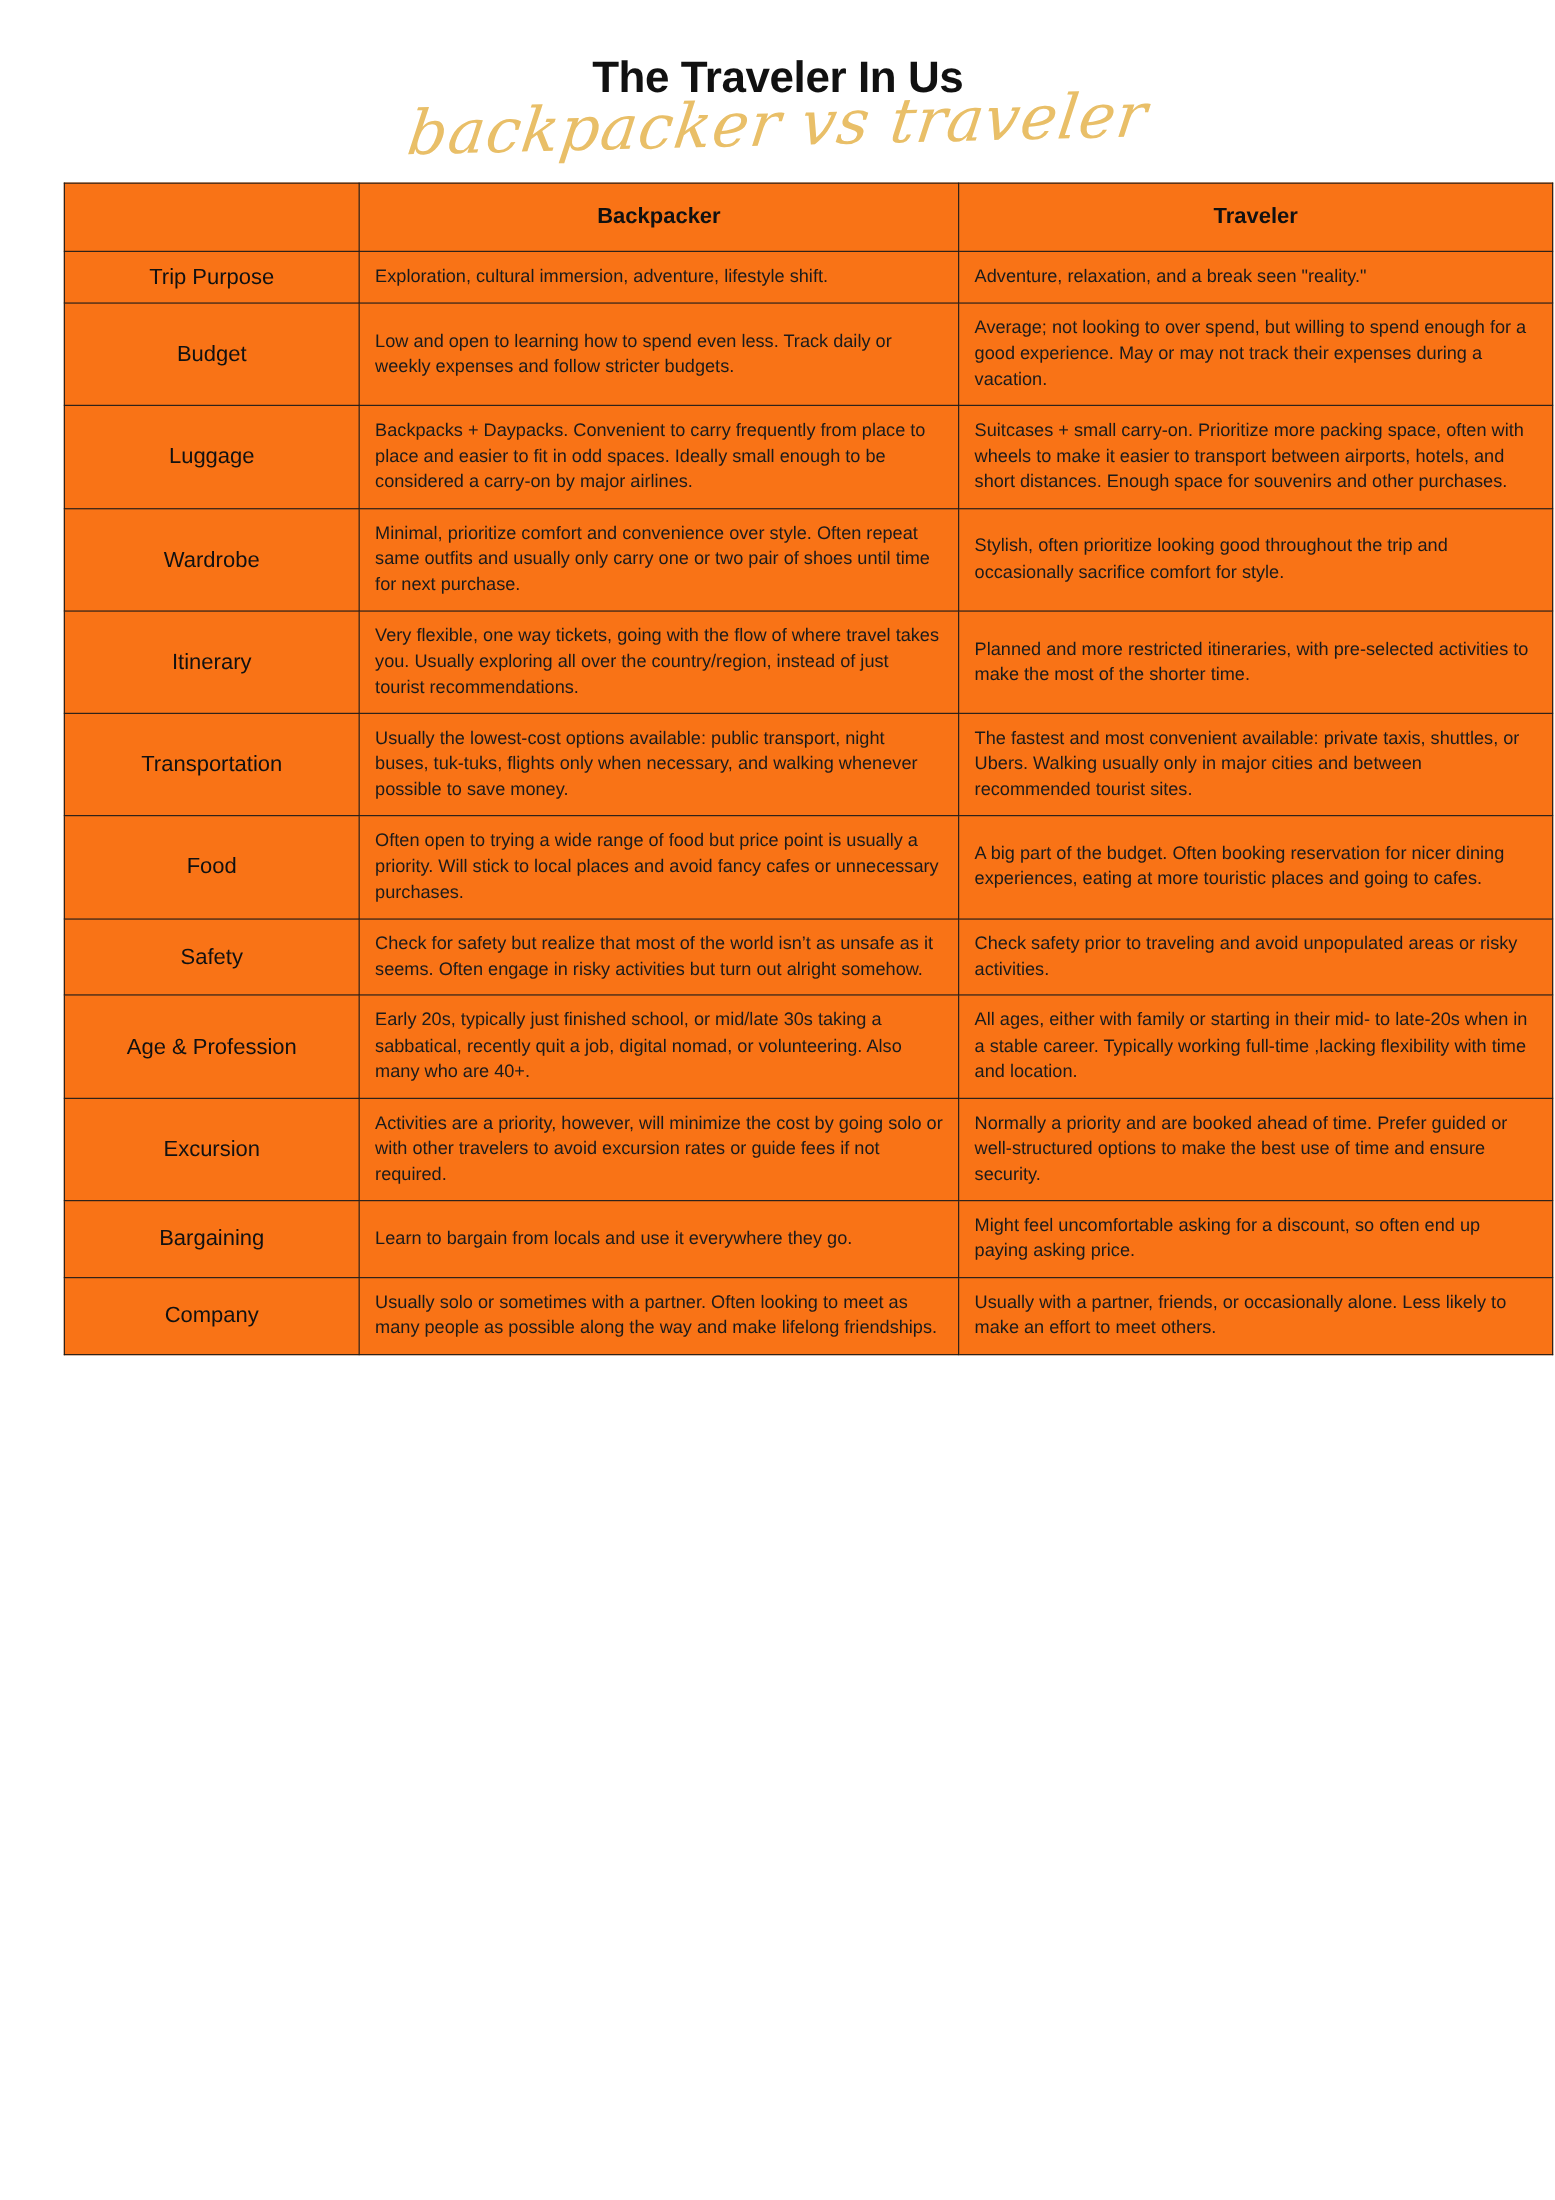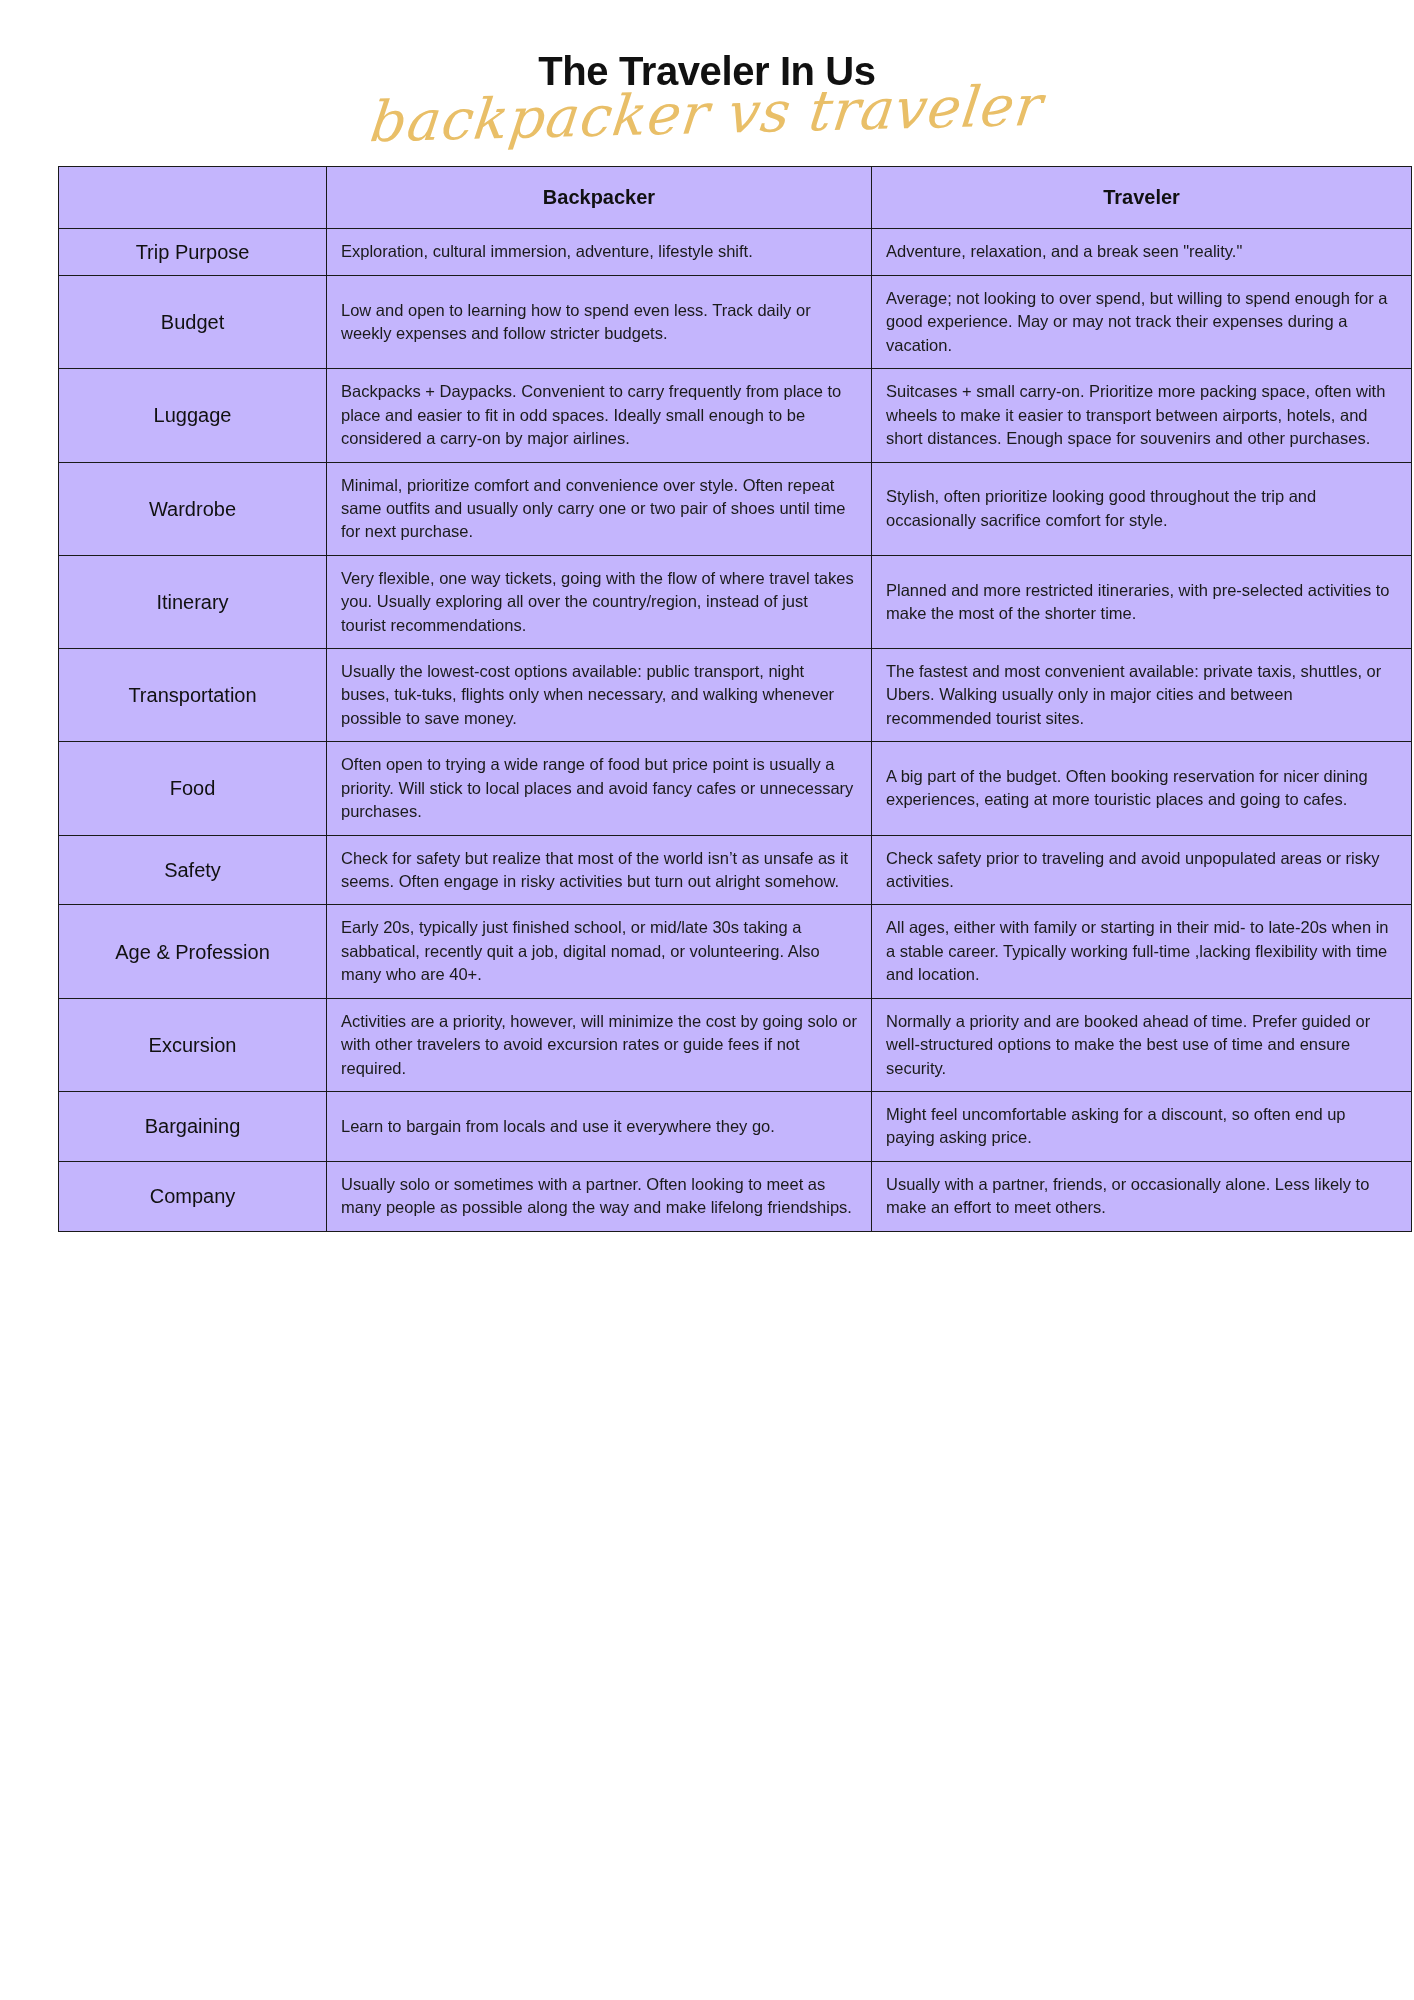--- a/index.html
+++ b/index.html
@@ -46,21 +46,21 @@
 
   
   .table-wrap {
     padding:0 42px;
     margin-top:18px;
   }
   table.compare {
     width:1053px;
     border-collapse:collapse;
     table-layout:fixed;
-    background:#c4b5fd;
+    background:#f97316;
   }
   table.compare col.c-label { width:268px; }
   table.compare col.c-bp    { width:545px; }
   table.compare col.c-tv    { width:540px; }
 
   table.compare th,
   table.compare td {
     border:1.6px solid #1a1a1a;
     vertical-align:middle;
     padding:11px 14px;

